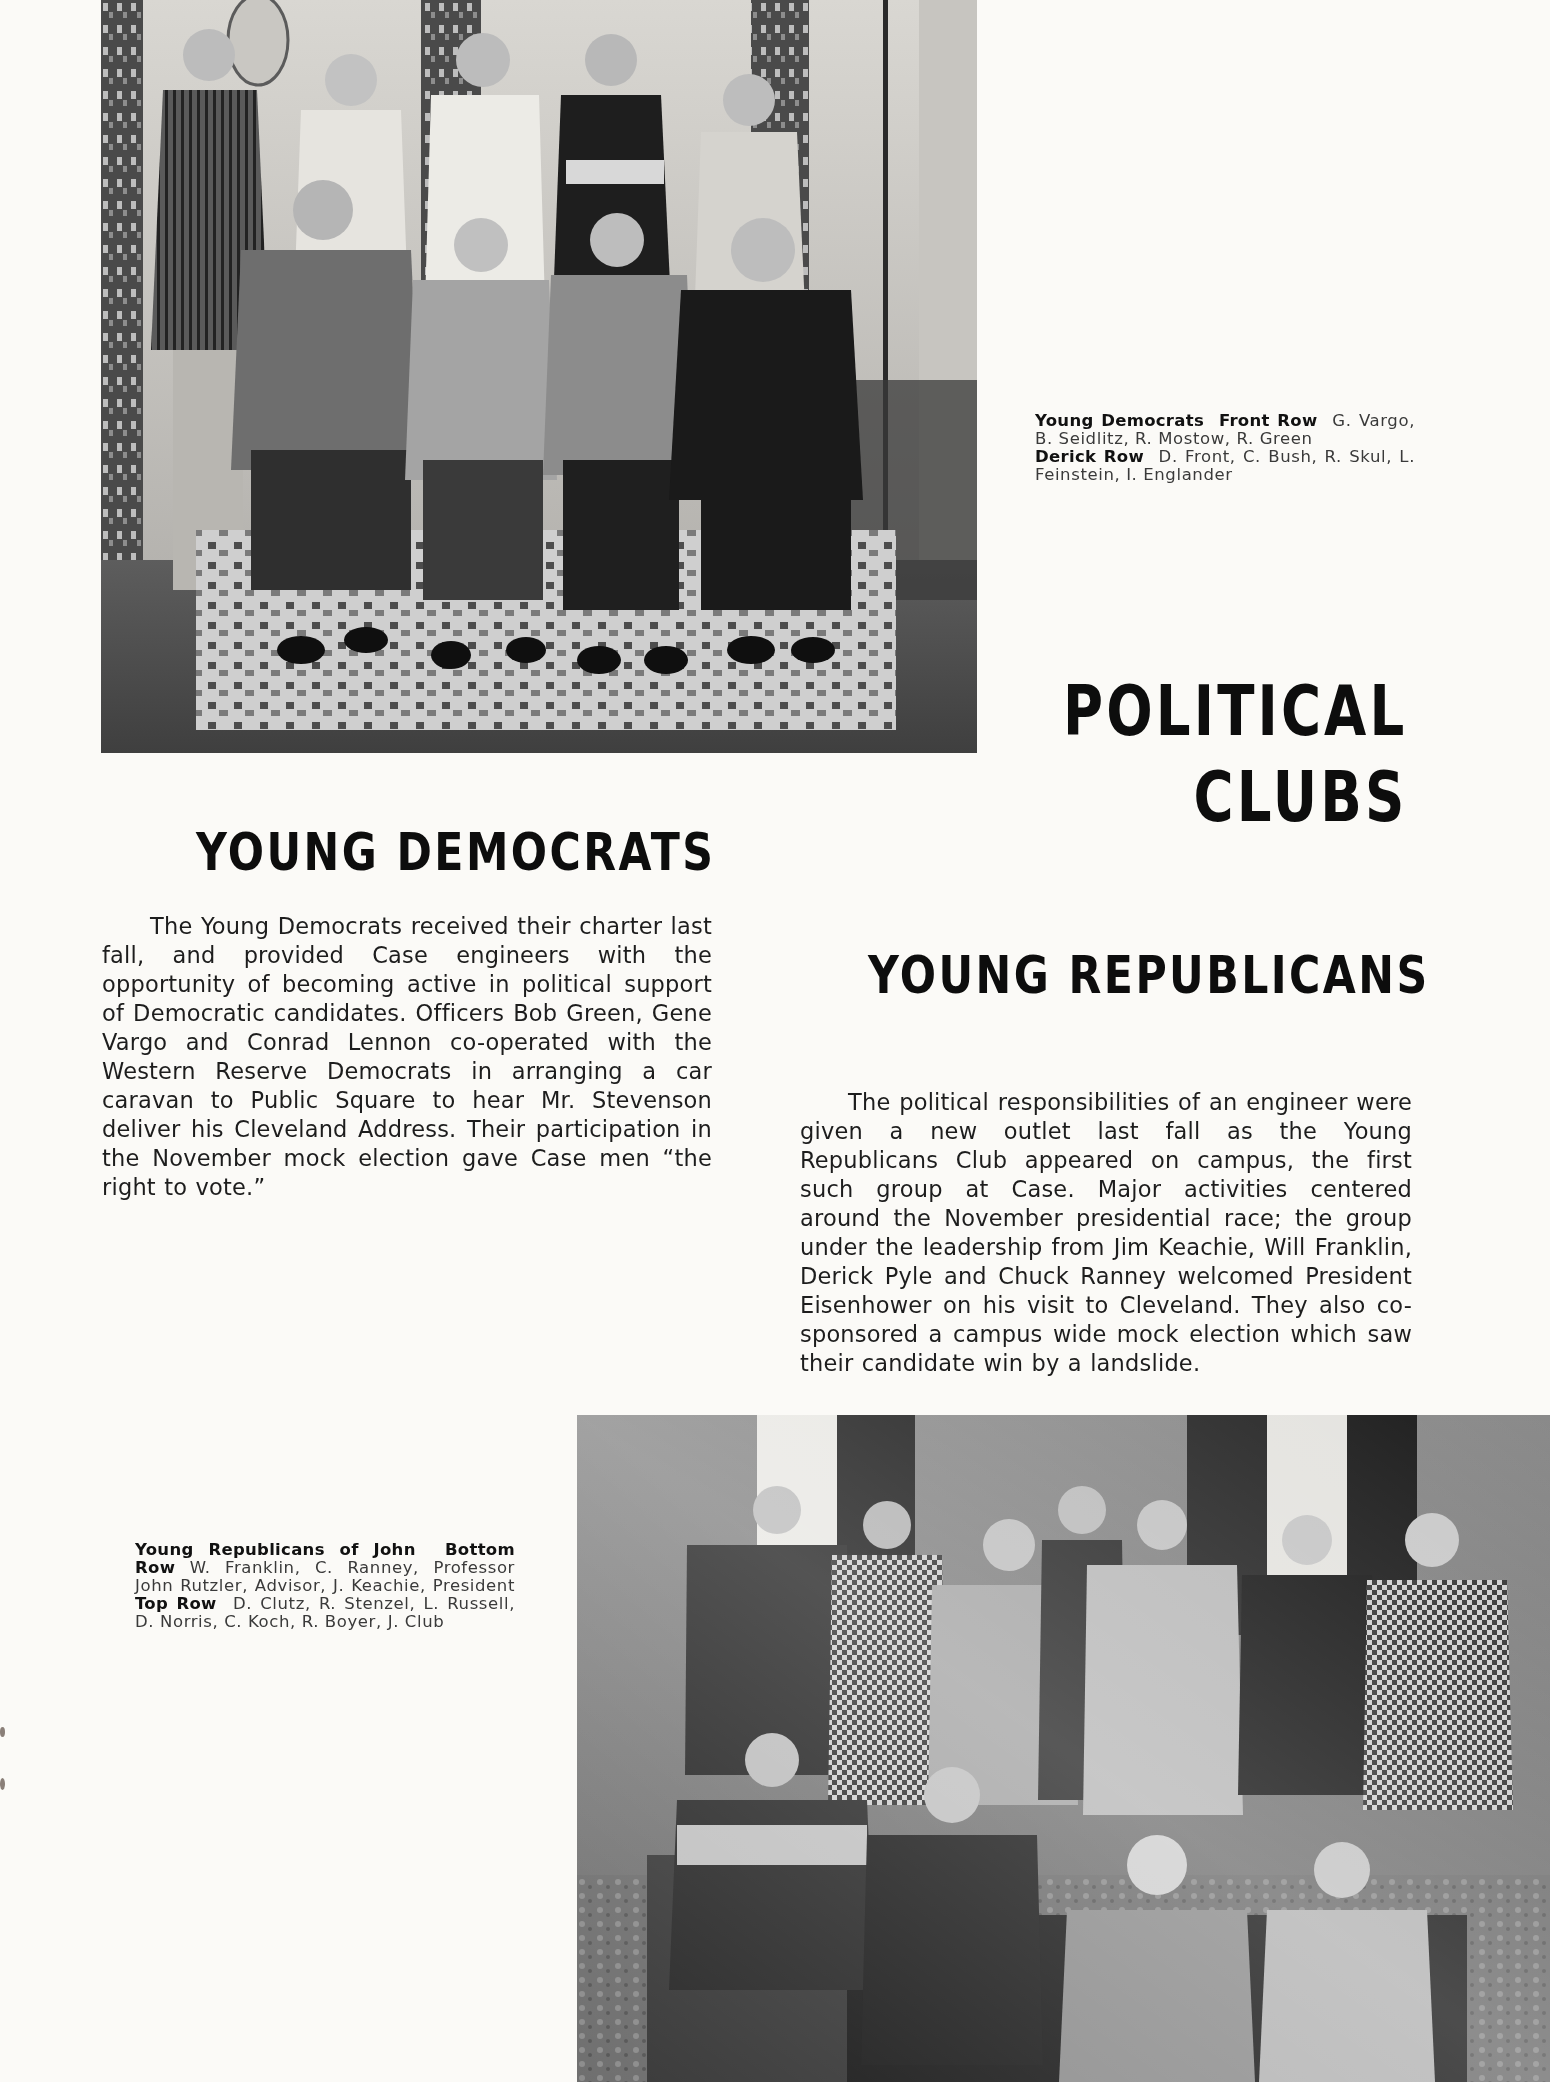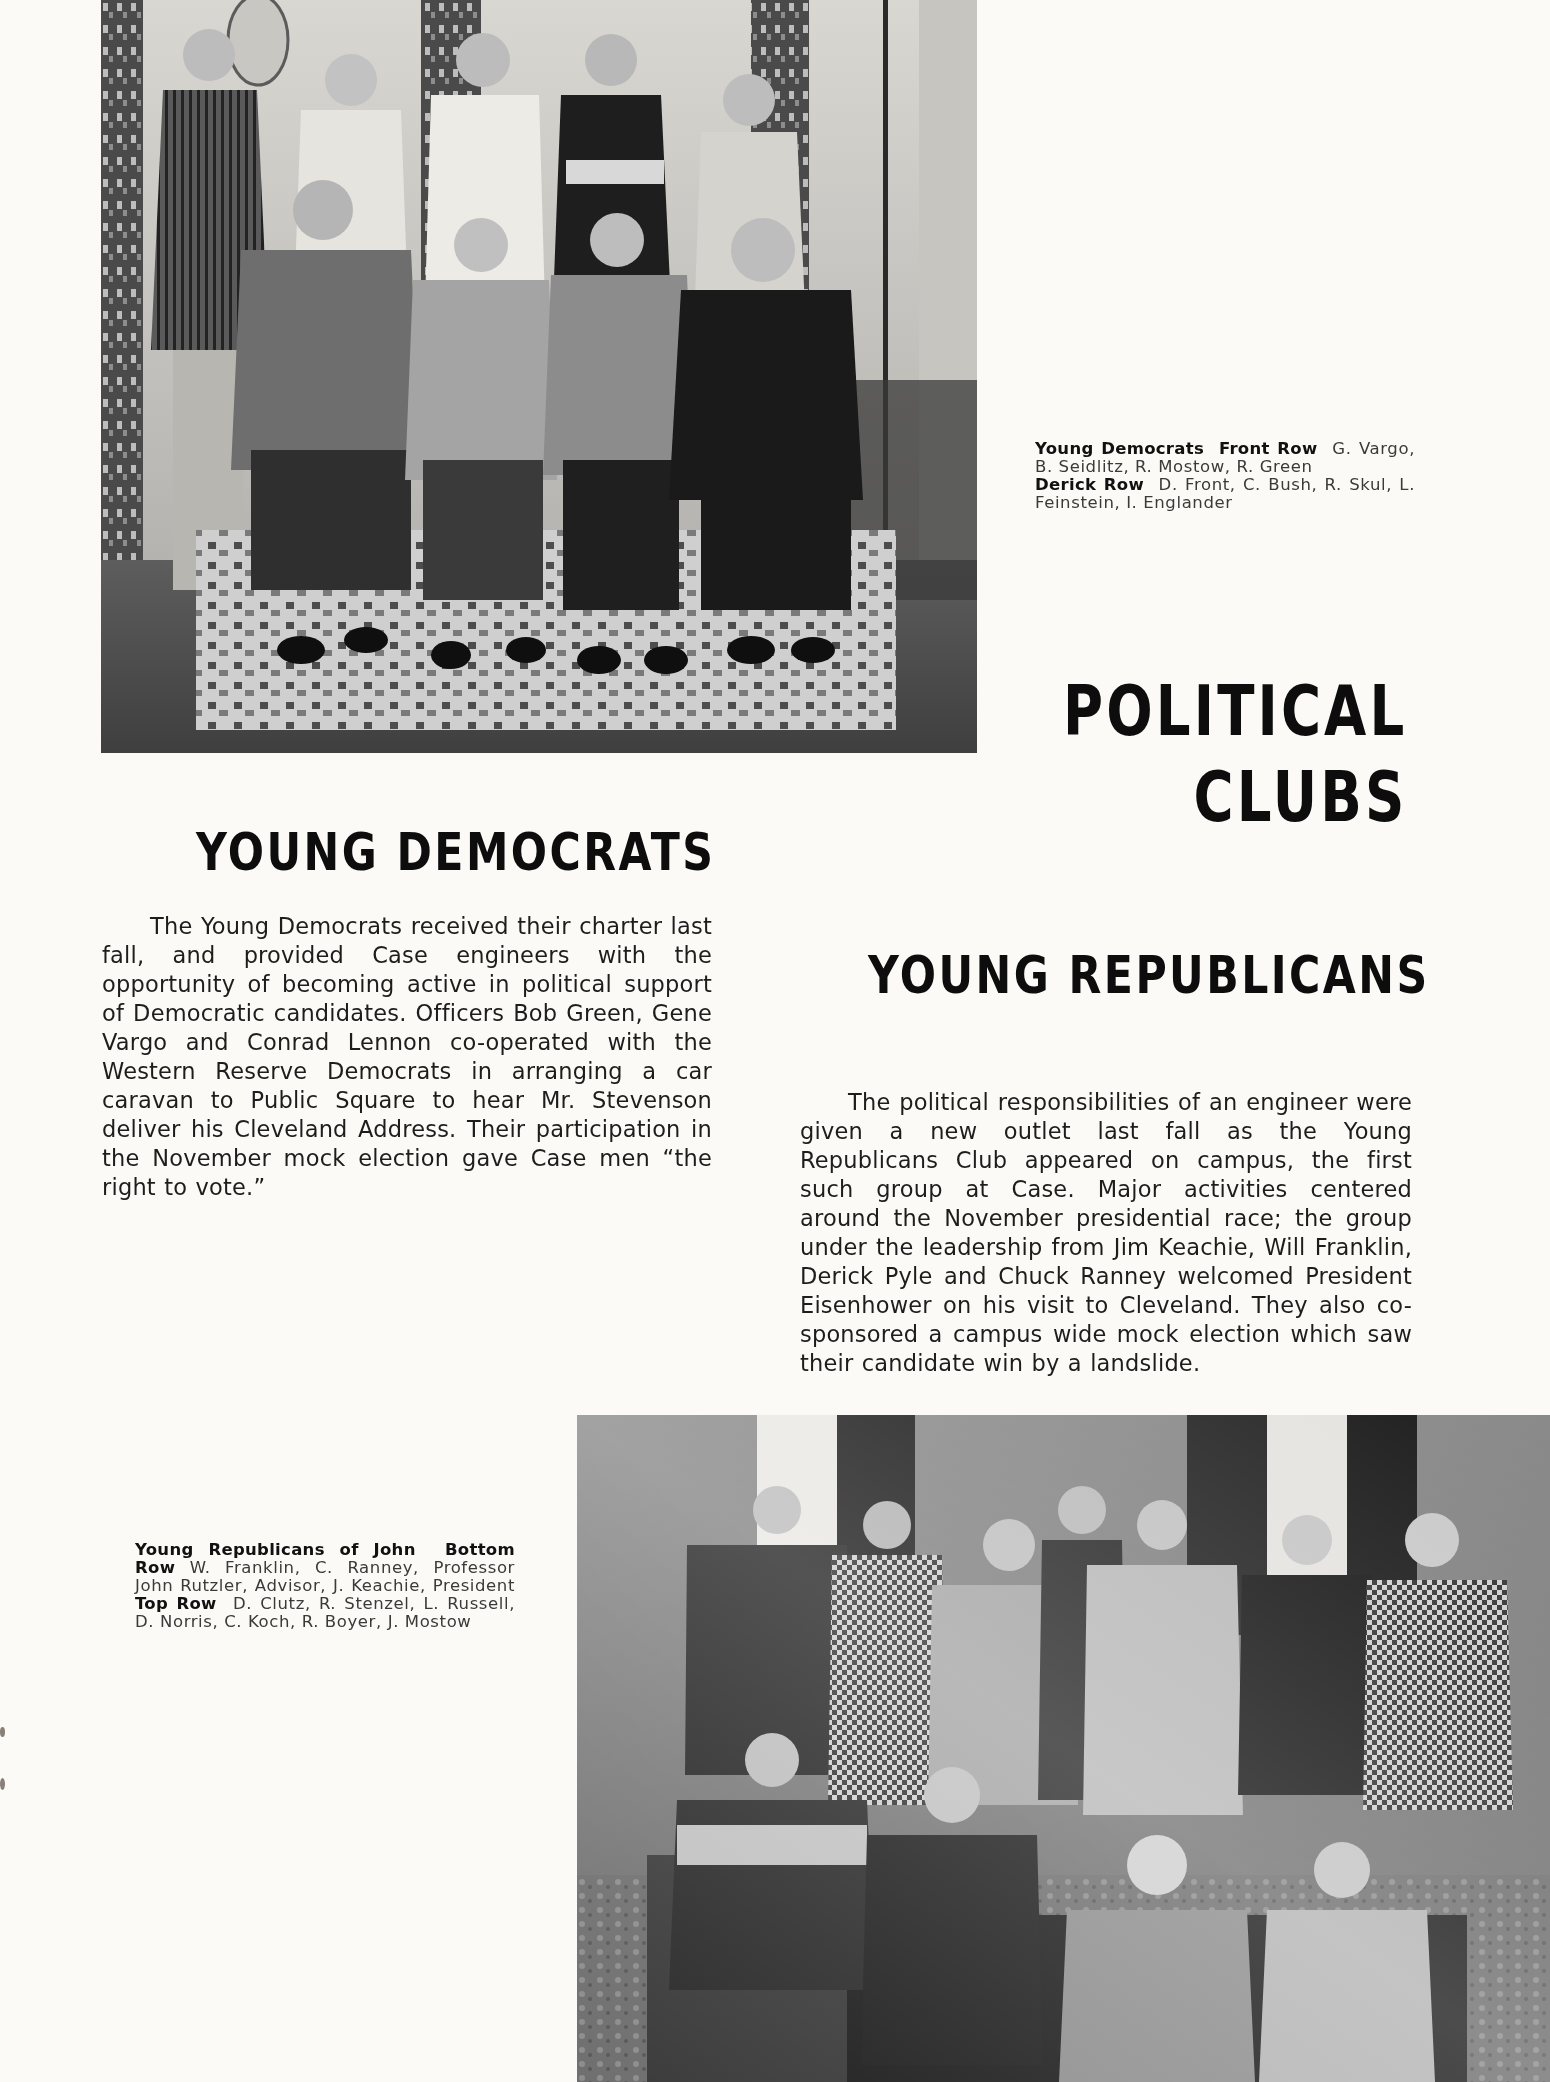--- a/index.html
+++ b/index.html
@@ -12,21 +12,21 @@
   .photo { position: absolute; overflow: hidden; background: #6d6d6d; }
   .photo svg { display: block; width: 100%; height: 100%; }
   #photo-democrats { left: 101px; top: 0; width: 876px; height: 753px; }
   #photo-republicans { left: 577px; top: 1415px; width: 973px; height: 667px; }
 
   .caption {
     position: absolute; font-size: 16.5px; line-height: 18px; color: #3a3a3a;
     font-family: "DejaVu Sans", sans-serif; letter-spacing: 0.6px;
   }
   .caption b { color: #111; font-weight: bold; letter-spacing: 0.3px; }
-  #caption-democrats { left: 1035px; top: 412px; width: 380px; text-align: justify; margin-top: 28px; }
+  #caption-democrats { left: 1035px; top: 412px; width: 380px; text-align: justify; }
   #caption-republicans { left: 135px; top: 1541px; width: 380px; text-align: justify; text-align-last: left; }
 
   .section-title {
     position: absolute; font-family: "DejaVu Sans", sans-serif; font-weight: bold;
     color: #0d0d0d; text-transform: uppercase; white-space: nowrap;
   }
   #main-title {
     right: 143px; top: 668px; text-align: right; font-size: 70px; line-height: 86px;
     font-family: "DejaVu Sans", sans-serif; font-weight: bold; letter-spacing: 4px;
     transform: scaleX(0.78); transform-origin: right top;
@@ -151,21 +151,21 @@
 <p class="body-text" id="text-democrats" style="margin:0">The Young Democrats received their charter last fall, and provided Case engineers with the opportunity of becoming active in political support of Democratic candidates. Officers Bob Green, Gene Vargo and Conrad Lennon co-operated with the Western Reserve Democrats in arranging a car caravan to Public Square to hear Mr. Stevenson deliver his Cleveland Address. Their participation in the November mock election gave Case men “the right to vote.”</p>
 
 <div class="section-title" id="title-republicans">YOUNG REPUBLICANS</div>
 <p class="body-text" id="text-republicans" style="margin:0">The political responsibilities of an engineer were given a new outlet last fall as the Young Republicans Club appeared on campus, the first such group at Case. Major activities centered around the November presidential race; the group under the leadership from Jim Keachie, Will Franklin, Derick Pyle and Chuck Ranney welcomed President Eisenhower on his visit to Cleveland. They also co-sponsored a campus wide mock election which saw their candidate win by a landslide.</p>
 
 <div class="caption" id="caption-republicans">
   <b>Young Republicans of John</b>&nbsp;
   <b>Bottom Row</b>
   <span>W. Franklin, C. Ranney, Professor John Rutzler, Advisor, J. Keachie, President</span>
   <b>Top Row</b>&nbsp;
-  <span>D. Clutz, R. Stenzel, L. Russell, D. Norris, C. Koch, R. Boyer, J. Mostow</span>
+  <span>D. Clutz, R. Stenzel, L. Russell, D. Norris, C. Koch, R. Boyer, J. Club</span>
 </div>
 
 <div class="photo" id="photo-republicans" role="img" aria-label="Group photo of the Young Republicans of Case: seven men standing behind four men seated on a leather sofa and chair">
   <svg viewBox="0 0 973 667" preserveAspectRatio="none">
     <defs>
       <linearGradient id="wallB" x1="0" y1="0" x2="0" y2="1">
         <stop offset="0" stop-color="#8a8a8a"></stop>
           <stop offset="1" stop-color="#6a6a6a"></stop>
       </linearGradient>
       <pattern id="carpetB" width="18" height="14" patternUnits="userSpaceOnUse">

